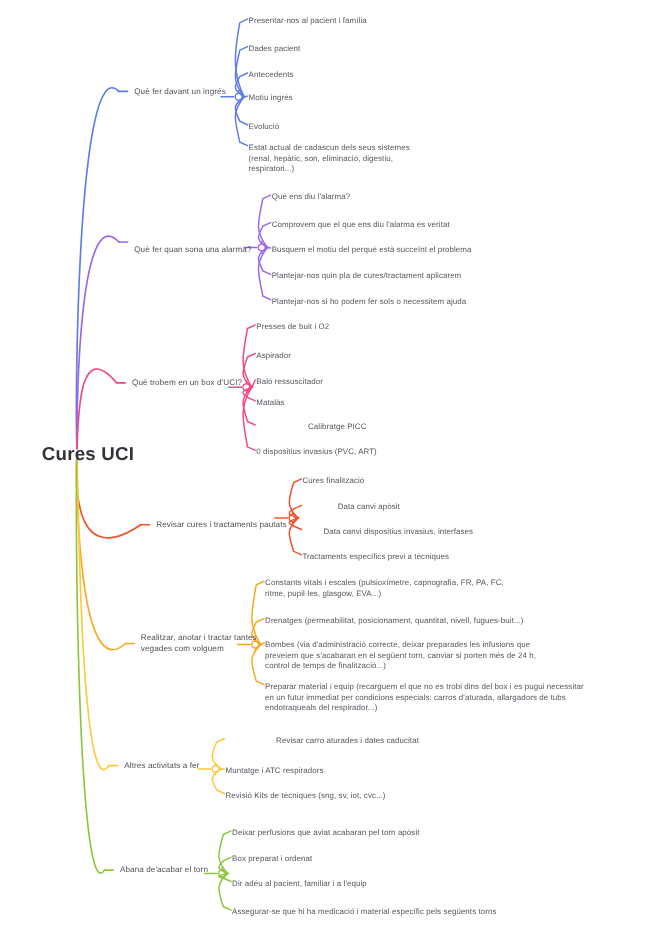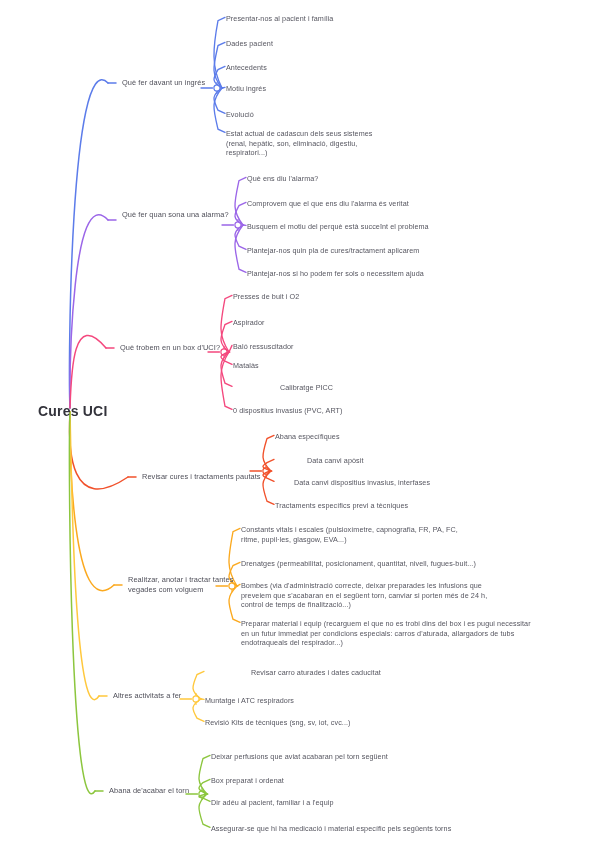--- a/index.html
+++ b/index.html
@@ -41,21 +41,21 @@
     line-height: 9.5px;
     color: #55555f;
   }
   .branch-label {
     font-size: 7.4px;
     line-height: 9.6px;
     color: #4f4f59;
   }
   .center-label {
     position: absolute;
-    font-size: 14px;
+    font-size: 17px;
     font-weight: bold;
     color: #33333b;
     letter-spacing: 0.2px;
     white-space: nowrap;
   }
 </style>
 </head>
 <body>
 
 <div id="mindmap-root">
@@ -150,48 +150,48 @@
       <div class="node-label leaf-label" style="left: 226px; top: 110px;">Evolució</div>
       <div class="node-label leaf-label" style="left: 226px; top: 129px;">Estat actual de cadascun dels seus sistemes
 (renal, hepàtic, son, eliminació, digestiu,
 respiratori...)</div>
       <div class="node-label branch-label" style="left: 122px; top: 78.2px;">Què fer davant un ingrés</div>
       <div class="node-label leaf-label" style="left: 247px; top: 174px;">Què ens diu l'alarma?</div>
       <div class="node-label leaf-label" style="left: 247px; top: 199px;">Comprovem que el que ens diu l'alarma és veritat</div>
       <div class="node-label leaf-label" style="left: 247px; top: 222px;">Busquem el motiu del perquè està succeïnt el problema</div>
       <div class="node-label leaf-label" style="left: 247px; top: 246px;">Plantejar-nos quin pla de cures/tractament aplicarem</div>
       <div class="node-label leaf-label" style="left: 247px; top: 269px;">Plantejar-nos si ho podem fer sols o necessitem ajuda</div>
-      <div class="node-label branch-label" style="left: 122px; top: 210px;">Què fer quan sona una alarma?</div>
+      <div class="node-label branch-label" style="left: 122px; top: 222px;">Què fer quan sona una alarma?</div>
       <div class="node-label leaf-label" style="left: 233px; top: 292px;">Presses de buit i O2</div>
       <div class="node-label leaf-label" style="left: 233px; top: 318px;">Aspirador</div>
       <div class="node-label leaf-label" style="left: 233px; top: 342px;">Baló ressuscitador</div>
       <div class="node-label leaf-label" style="left: 233px; top: 361px;">Matalàs</div>
       <div class="node-label leaf-label" style="left: 233px; top: 383px; padding-left: 47px;">Calibratge PICC</div>
       <div class="node-label leaf-label" style="left: 233px; top: 406px;">0 dispositius invasius (PVC, ART)</div>
       <div class="node-label branch-label" style="left: 120px; top: 343.2px;">Què trobem en un box d'UCI?</div>
-      <div class="node-label leaf-label" style="left: 275px; top: 432px;">Abana específiques</div>
+      <div class="node-label leaf-label" style="left: 275px; top: 432px;">Cures finalització</div>
       <div class="node-label leaf-label" style="left: 275px; top: 456px; padding-left: 32px;">Data canvi apòsit</div>
       <div class="node-label leaf-label" style="left: 266px; top: 478px; padding-left: 28px;">Data canvi dispositius invasius, interfases</div>
       <div class="node-label leaf-label" style="left: 275px; top: 501px;">Tractaments específics previ a tècniques</div>
       <div class="node-label branch-label" style="left: 142px; top: 472.2px;">Revisar cures i tractaments pautats</div>
       <div class="node-label leaf-label" style="left: 241px; top: 525px;">Constants vitals i escales (pulsioxímetre, capnografia, FR, PA, FC,
 ritme, pupil·les, glasgow, EVA...)</div>
       <div class="node-label leaf-label" style="left: 241px; top: 559px;">Drenatges (permeabilitat, posicionament, quantitat, nivell, fugues-buit...)</div>
       <div class="node-label leaf-label" style="left: 241px; top: 581px;">Bombes (via d'administració correcte, deixar preparades les infusions que
 preveiem que s'acabaran en el següent torn, canviar si porten més de 24 h,
 control de temps de finalització...)</div>
       <div class="node-label leaf-label" style="left: 241px; top: 619px;">Preparar material i equip (recarguem el que no es trobi dins del box i es pugui necessitar
 en un futur immediat per condicions especials: carros d'aturada, allargadors de tubs
 endotraqueals del respirador...)</div>
       <div class="node-label branch-label" style="left: 128px; top: 575.4px;">Realitzar, anotar i tractar tantes
 vegades com volguem</div>
       <div class="node-label leaf-label" style="left: 205px; top: 668px; padding-left: 46px;">Revisar carro aturades i dates caducitat</div>
       <div class="node-label leaf-label" style="left: 205px; top: 696px;">Muntatge i ATC respiradors</div>
       <div class="node-label leaf-label" style="left: 205px; top: 718px;">Revisió Kits de tècniques (sng, sv, iot, cvc...)</div>
       <div class="node-label branch-label" style="left: 113px; top: 691.2px;">Altres activitats a fer</div>
-      <div class="node-label leaf-label" style="left: 211px; top: 752px;">Deixar perfusions que aviat acabaran pel torn següent</div>
+      <div class="node-label leaf-label" style="left: 211px; top: 752px;">Deixar perfusions que aviat acabaran pel torn apòsit</div>
       <div class="node-label leaf-label" style="left: 211px; top: 776px;">Box preparat i ordenat</div>
       <div class="node-label leaf-label" style="left: 211px; top: 798px;">Dir adéu al pacient, familiar i a l'equip</div>
       <div class="node-label leaf-label" style="left: 211px; top: 824px;">Assegurar-se que hi ha medicació i material específic pels següents torns</div>
       <div class="node-label branch-label" style="left: 109px; top: 786.2px;">Abana de'acabar el torn</div>
     </div>
   <div class="center-label" style="left: 38px; top: 403px;">Cures UCI</div>
 </div>
 
 </body></html>

